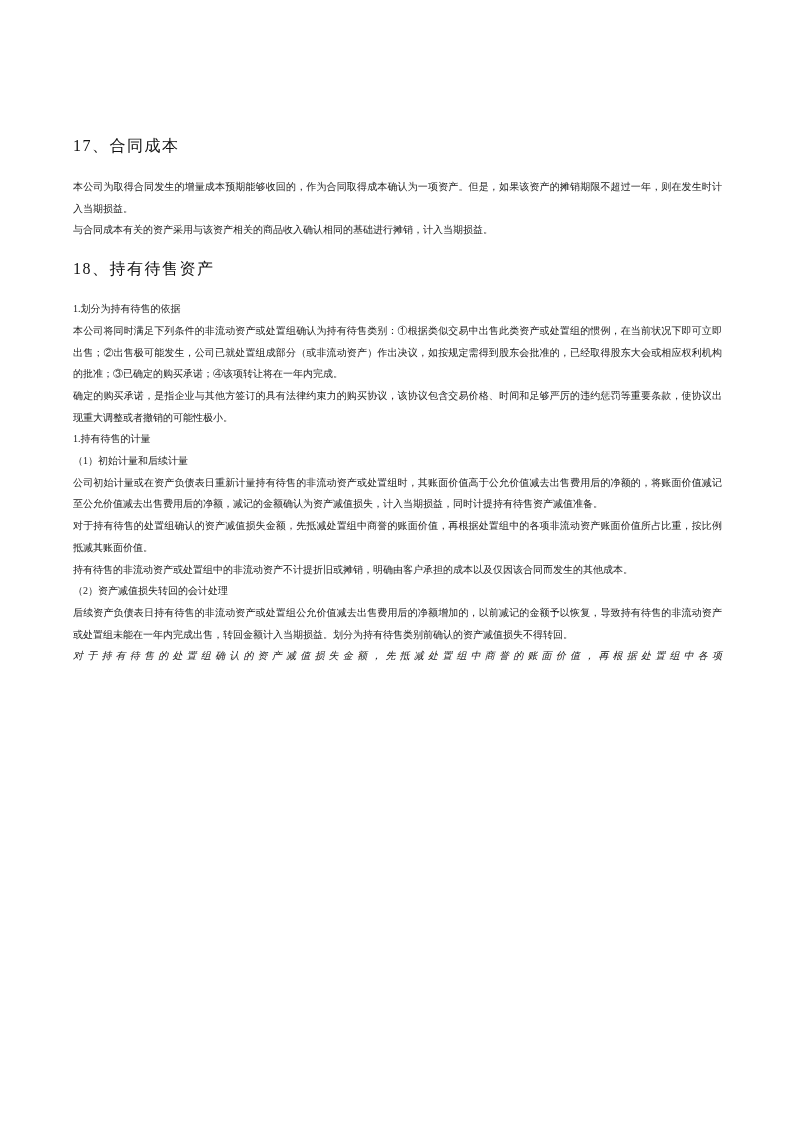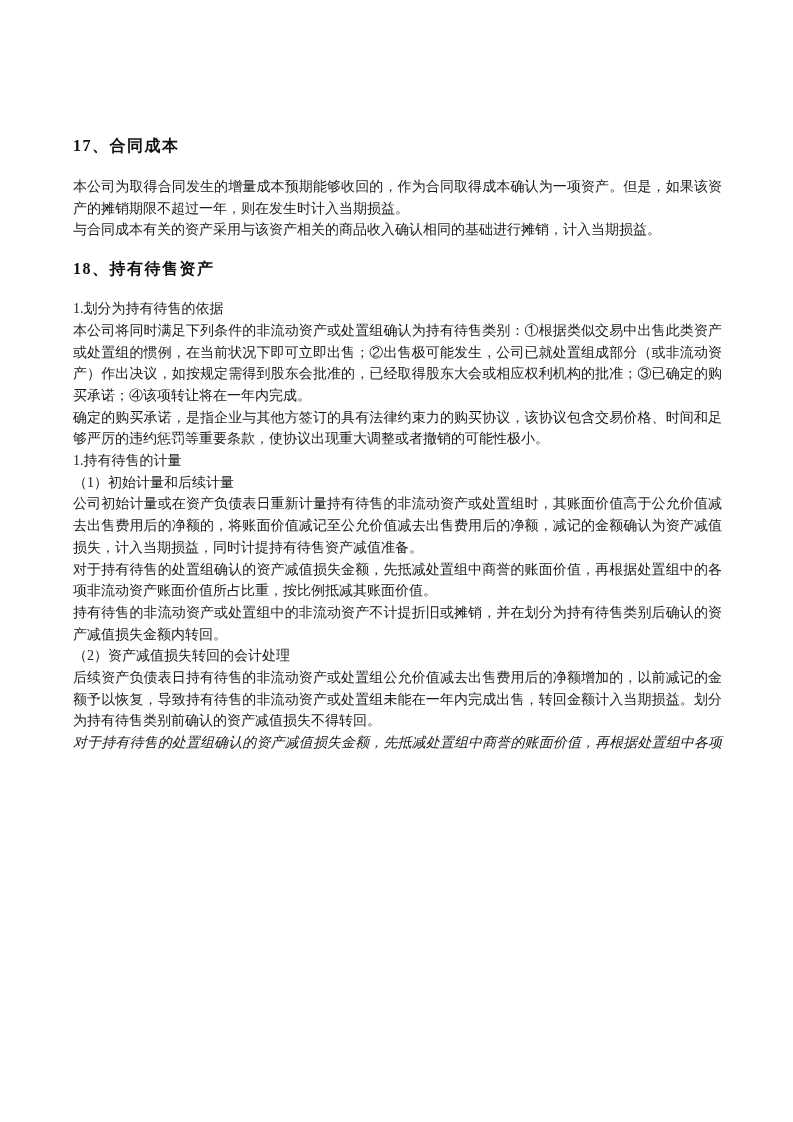--- a/index.html
+++ b/index.html
@@ -14,33 +14,33 @@
     height: 1122px;
     margin: 0 auto;
     background: #ffffff;
     padding: 134px 71px 0 73px;
     overflow: hidden;
     font-family: "Liberation Serif", "DejaVu Serif", serif;
     color: #1a1a1a;
   }
   .section-heading {
     font-size: 16px;
-    font-weight: bold;
+    font-weight: normal;
     line-height: 24px;
     letter-spacing: 1.5px;
     margin: 16px 0 17px 0;
     color: #111111;
   }
   .section:first-child .section-heading {
     margin-top: 0;
     margin-bottom: 18px;
   }
   .para {
     margin: 0;
-    font-size: 14px;
+    font-size: 10px;
     line-height: 21.7px;
     text-align: justify;
     text-justify: inter-ideograph;
     word-break: break-all;
     color: #1a1a1a;
   }
   .para.cut {
     text-align-last: justify;
     font-style: italic;
   }
@@ -58,19 +58,19 @@
 
   <div class="section">
     <h2 class="section-heading">18、持有待售资产</h2>
     <p class="para">1.划分为持有待售的依据</p>
     <p class="para">本公司将同时满足下列条件的非流动资产或处置组确认为持有待售类别：①根据类似交易中出售此类资产或处置组的惯例，在当前状况下即可立即出售；②出售极可能发生，公司已就处置组成部分（或非流动资产）作出决议，如按规定需得到股东会批准的，已经取得股东大会或相应权利机构的批准；③已确定的购买承诺；④该项转让将在一年内完成。</p>
     <p class="para">确定的购买承诺，是指企业与其他方签订的具有法律约束力的购买协议，该协议包含交易价格、时间和足够严厉的违约惩罚等重要条款，使协议出现重大调整或者撤销的可能性极小。</p>
     <p class="para">1.持有待售的计量</p>
     <p class="para">（1）初始计量和后续计量</p>
     <p class="para">公司初始计量或在资产负债表日重新计量持有待售的非流动资产或处置组时，其账面价值高于公允价值减去出售费用后的净额的，将账面价值减记至公允价值减去出售费用后的净额，减记的金额确认为资产减值损失，计入当期损益，同时计提持有待售资产减值准备。</p>
     <p class="para">对于持有待售的处置组确认的资产减值损失金额，先抵减处置组中商誉的账面价值，再根据处置组中的各项非流动资产账面价值所占比重，按比例抵减其账面价值。</p>
-    <p class="para">持有待售的非流动资产或处置组中的非流动资产不计提折旧或摊销，并在划分为持有待售类别后确认的资产减值损失金额内转回。</p>
+    <p class="para">持有待售的非流动资产或处置组中的非流动资产不计提折旧或摊销，明确由客户承担的成本以及仅因该合同而发生的其他成本。</p>
     <p class="para">（2）资产减值损失转回的会计处理</p>
     <p class="para">后续资产负债表日持有待售的非流动资产或处置组公允价值减去出售费用后的净额增加的，以前减记的金额予以恢复，导致持有待售的非流动资产或处置组未能在一年内完成出售，转回金额计入当期损益。划分为持有待售类别前确认的资产减值损失不得转回。</p>
     <p class="para cut">对于持有待售的处置组确认的资产减值损失金额，先抵减处置组中商誉的账面价值，再根据处置组中各项</p>
   </div>
 
 </div>
 
 </body></html>

